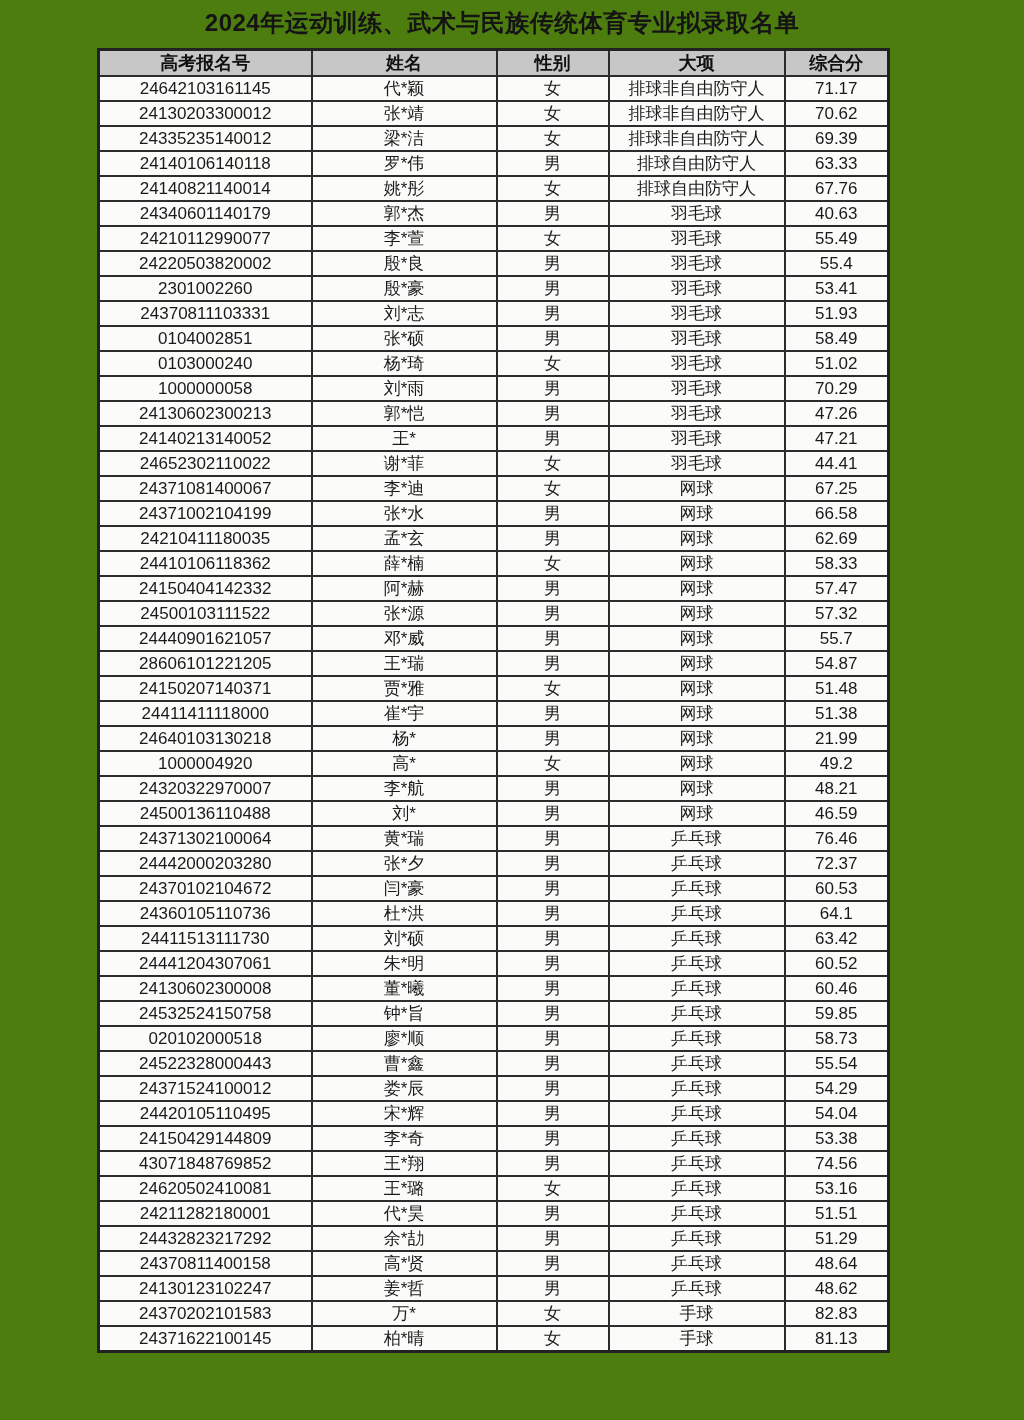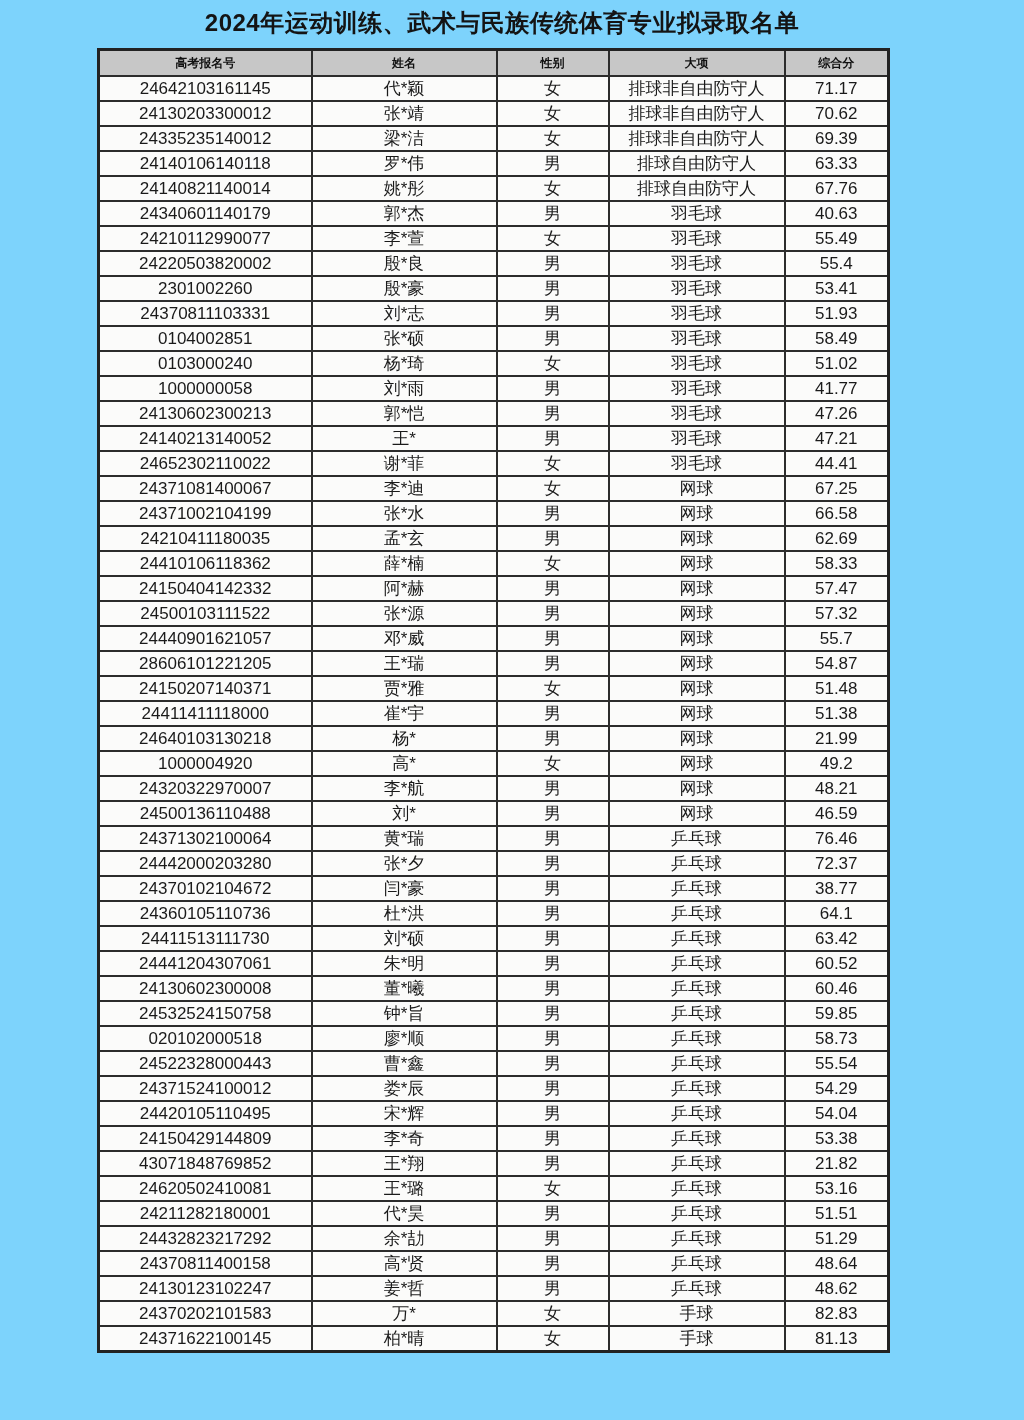--- a/index.html
+++ b/index.html
@@ -5,21 +5,21 @@
   html, body {
     margin: 0;
     padding: 0;
     background: #efeeec;
     font-family: "Liberation Sans", sans-serif;
   }
   .page {
     position: relative;
     width: 1024px;
     height: 1420px;
-    background: #7dd3fc;
+    background: #4d7c0f;
     overflow: hidden;
     color: #161616;
   }
   .title {
     margin: 0;
     padding-top: 7px;
     width: 1004px;
     text-align: center;
     font-size: 24px;
     font-weight: bold;
@@ -43,21 +43,21 @@
     border: 2px solid #2c2c2c;
     text-align: center;
     vertical-align: middle;
     padding: 0;
     overflow: hidden;
     white-space: nowrap;
   }
   th {
     background: #c7c7c7;
     height: 24px;
-    font-size: 12px;
+    font-size: 18px;
     font-weight: bold;
     color: #101010;
   }
   td {
     height: 23px;
     font-size: 17px;
     line-height: 23px;
     color: #1a1a1a;
   }
 </style>
@@ -167,21 +167,21 @@
           <td>杨*琦</td>
           <td>女</td>
           <td>羽毛球</td>
           <td>51.02</td>
         </tr>
         <tr>
           <td>1000000058</td>
           <td>刘*雨</td>
           <td>男</td>
           <td>羽毛球</td>
-          <td>41.77</td>
+          <td>70.29</td>
         </tr>
         <tr>
           <td>24130602300213</td>
           <td>郭*恺</td>
           <td>男</td>
           <td>羽毛球</td>
           <td>47.26</td>
         </tr>
         <tr>
           <td>24140213140052</td>
@@ -307,21 +307,21 @@
           <td>张*夕</td>
           <td>男</td>
           <td>乒乓球</td>
           <td>72.37</td>
         </tr>
         <tr>
           <td>24370102104672</td>
           <td>闫*豪</td>
           <td>男</td>
           <td>乒乓球</td>
-          <td>38.77</td>
+          <td>60.53</td>
         </tr>
         <tr>
           <td>24360105110736</td>
           <td>杜*洪</td>
           <td>男</td>
           <td>乒乓球</td>
           <td>64.1</td>
         </tr>
         <tr>
           <td>24411513111730</td>
@@ -384,21 +384,21 @@
           <td>李*奇</td>
           <td>男</td>
           <td>乒乓球</td>
           <td>53.38</td>
         </tr>
         <tr>
           <td>43071848769852</td>
           <td>王*翔</td>
           <td>男</td>
           <td>乒乓球</td>
-          <td>21.82</td>
+          <td>74.56</td>
         </tr>
         <tr>
           <td>24620502410081</td>
           <td>王*璐</td>
           <td>女</td>
           <td>乒乓球</td>
           <td>53.16</td>
         </tr>
         <tr>
           <td>24211282180001</td>

